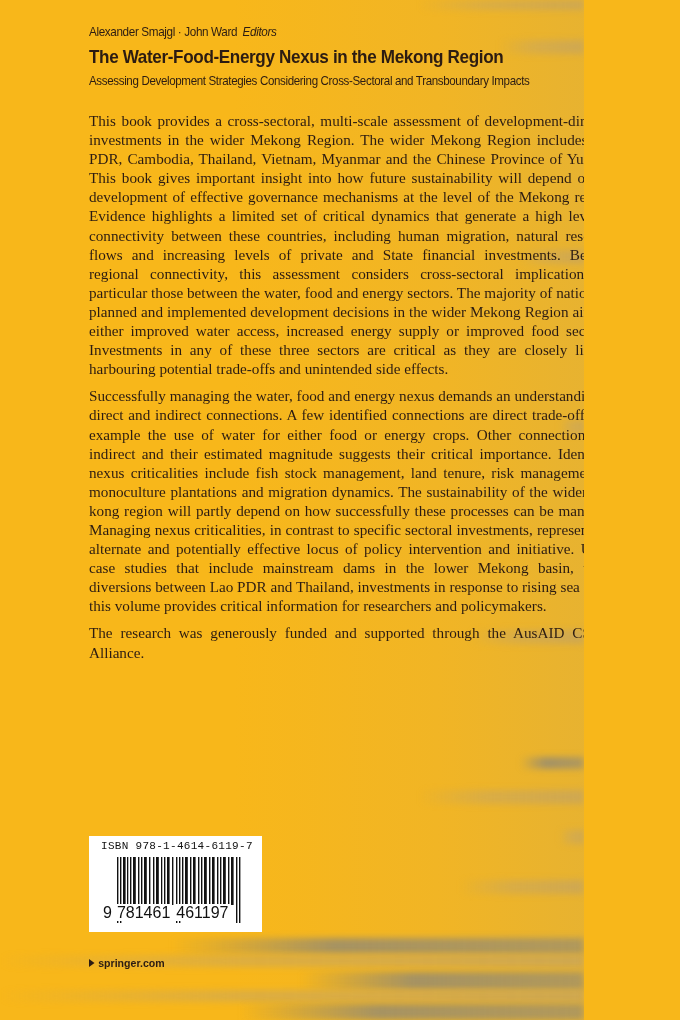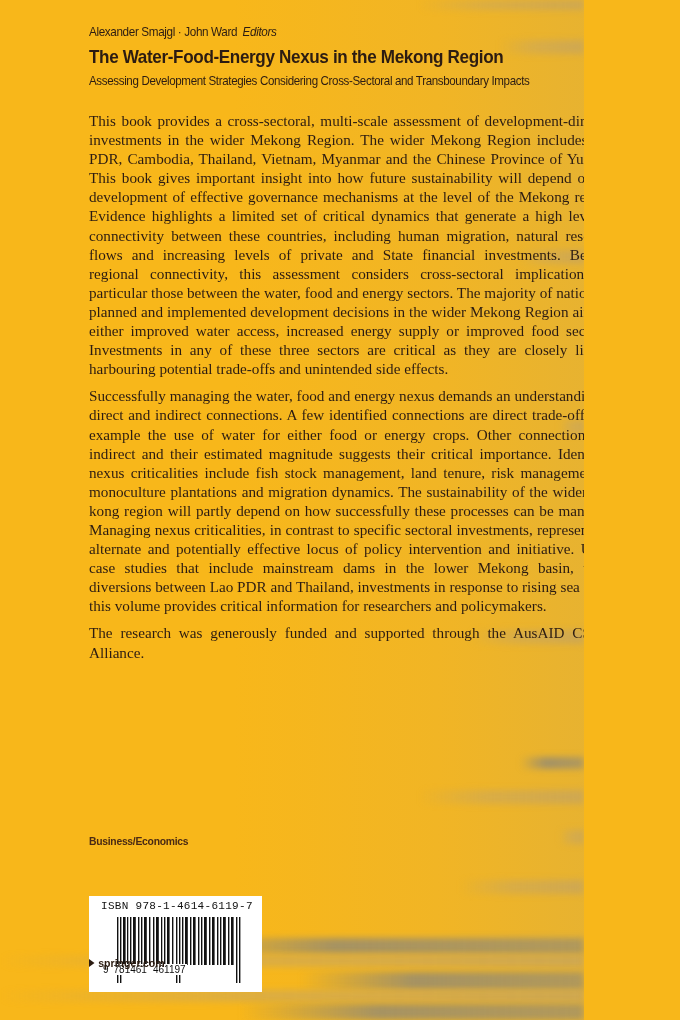--- a/index.html
+++ b/index.html
@@ -106,21 +106,21 @@
       font-family: "Liberation Sans", sans-serif;
       font-weight: bold;
       font-size: 11.5px;
       letter-spacing: -0.3px;
       color: #4a2a14;
       transform: scaleX(0.9);
       transform-origin: left center;
     }
     .barcode-box {
       position: absolute;
-      top: 896px;
+      top: 836px;
       left: 0;
       width: 173px;
       height: 96px;
       background: #ffffff;
     }
     .isbn-text {
       position: absolute;
       top: 4px;
       left: 12px;
       font-family: "Liberation Mono", monospace;
@@ -134,21 +134,21 @@
       top: 21px;
       left: 28px;
       width: 126px;
       height: 66px;
     }
     .ean-digits {
       position: absolute;
       top: 68px;
       left: 13px;
       font-family: "Liberation Sans", sans-serif;
-      font-size: 10px;
+      font-size: 16px;
       color: #111;
       white-space: nowrap;
       background: transparent;
     }
     .ean-digits span {
       background: #fff;
       padding: 0 1px;
     }
     .ean-digits .lead { margin-right: 3px; }
     .ean-digits .grp2 { margin-left: 4px; }

